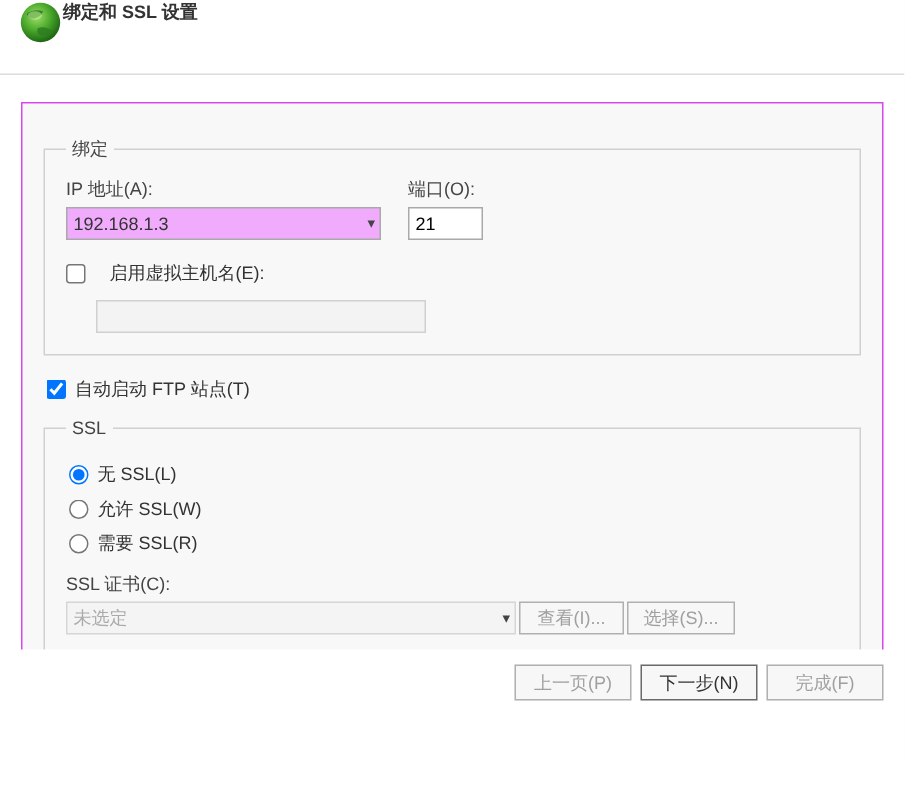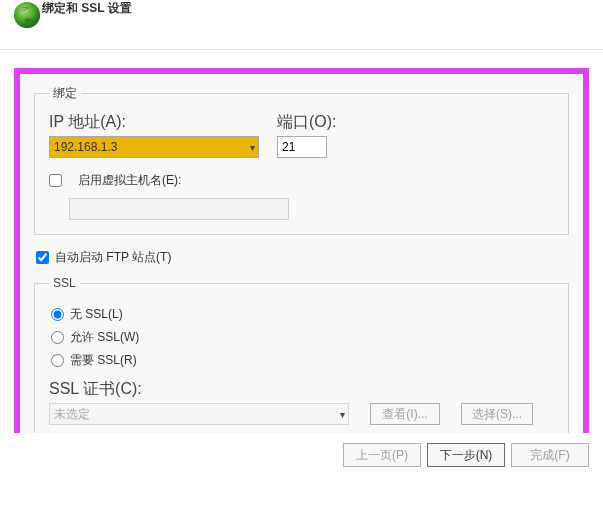--- a/index.html
+++ b/index.html
@@ -30,22 +30,22 @@
     font-size: 12px;
     font-weight: bold;
     color: #333;
   }
   .content {
     padding: 18px 14px 0 14px;
     background: #fff;
   }
   .panel {
     background: #f8f8f8;
-    border: 6px solid #d946ef;
-    padding: 11px 14px 18px 14px;
+    border: 1px solid #d946ef;
+    padding: 22px 14px 18px 14px;
     position: relative;
   }
   fieldset.group {
     border: 1px solid #d0d0d0;
     margin: 0 0 12px 0;
     padding: 10px 14px 14px 14px;
   }
   fieldset.group > legend {
     padding: 0 4px;
     color: #444;
@@ -56,32 +56,32 @@
     gap: 18px;
     align-items: flex-end;
   }
   .col {
     display: flex;
     flex-direction: column;
     gap: 3px;
   }
   label.field-label {
     color: #444;
-    font-size: 16px;
+    font-size: 12px;
   }
   .select-wrap {
     position: relative;
     width: 210px;
   }
   .select-wrap select,
   .select-wrap .fake-select {
     width: 100%;
     height: 22px;
     border: 1px solid #a9a9a9;
-    background: #eab308;
+    background: #f0abfc;
     font-size: 12px;
     padding: 1px 20px 1px 4px;
     box-sizing: border-box;
     color: #333;
     appearance: none;
   }
   .select-arrow {
     position: absolute;
     right: 4px;
     top: 50%;
@@ -138,21 +138,21 @@
   }
   input[type="radio"] {
     margin: 0;
   }
   .ssl-cert-block {
     margin-top: 10px;
   }
   .ssl-cert-row {
     display: flex;
     align-items: flex-start;
-    gap: 21px;
+    gap: 2px;
     margin-top: 3px;
   }
   .ssl-select-wrap {
     position: relative;
     width: 300px;
   }
   .ssl-select {
     width: 100%;
     height: 22px;
     border: 1px solid #c8c8c8;

